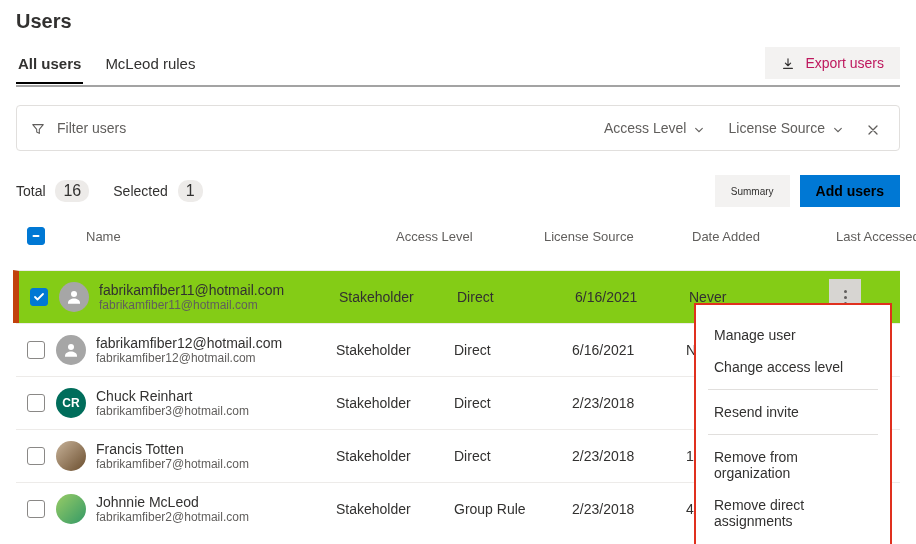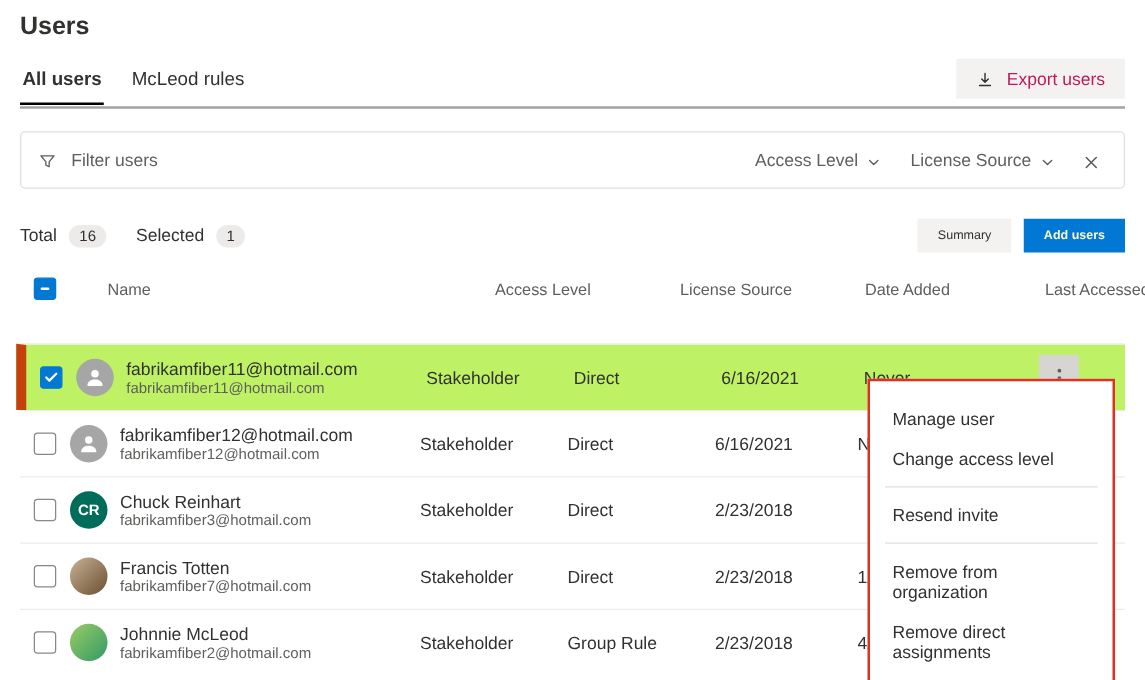--- a/index.html
+++ b/index.html
@@ -46,48 +46,48 @@
     color: #605e5c; cursor: pointer; padding: 4px 6px;
     background: transparent; border: none; font-size: 14px;
   }
   .clear-icon { color: #605e5c; cursor: pointer; padding: 0 6px; }
 
   .meta-row { display: flex; align-items: center; justify-content: space-between; margin-bottom: 14px; }
   .counts { display: flex; gap: 24px; align-items: center; }
   .count-label { font-size: 14px; color: #323130; }
   .count-badge {
     display: inline-block; background: #edebe9; color: #323130;
-    border-radius: 10px; padding: 2px 8px; font-size: 12px; margin-left: 6px;
+    border-radius: 10px; padding: 2px 8px; font-size: 16px; margin-left: 6px;
   }
   .action-btns { display: flex; gap: 10px; }
   .btn-summary {
     background: #f3f2f1; border: none; padding: 8px 16px;
     cursor: pointer; font-size: 10px; color: #323130;
   }
   .btn-add {
-    background: #0078d4; color: #fef9c3; border: none;
-    padding: 8px 16px; cursor: pointer; font-size: 10px; font-weight: 600;
+    background: #0078d4; color: #000000; border: none;
+    padding: 8px 16px; cursor: pointer; font-size: 14px; font-weight: 600;
   }
 
   .table { width: 100%; }
   .thead, .trow {
     display: grid;
     grid-template-columns: 40px 280px 118px 118px 114px 140px 50px;
     align-items: center;
   }
   .thead {
     color: #605e5c; font-size: 13px; padding: 6px 0 25px 0; gap: 30px;
   }
   .th { display: flex; align-items: center; gap: 6px; }
   .trow {
     border-top: 1px solid #edebe9;
     padding: 8px 0;
     min-height: 52px;
   }
-  .trow.selected { background: #bef264; border-left: 8px solid #c2410c; margin-left: -3px; margin-top: 10px; }
+  .trow.selected { background: #84cc16; border-left: 6px solid #c2410c; margin-left: -3px; }
   .ckcell { display: flex; justify-content: center; }
   .chk {
     width: 18px; height: 18px; border: 1px solid #8a8886;
     border-radius: 3px; display: flex; align-items: center; justify-content: center;
     background: #fff; cursor: pointer;
   }
   .chk.indet { background: #0078d4; border-color: #0078d4; }
   .chk.checked { background: #0078d4; border-color: #0078d4; }
   .chk svg { display: block; }
   .namecell { display: flex; align-items: center; gap: 10px; }

